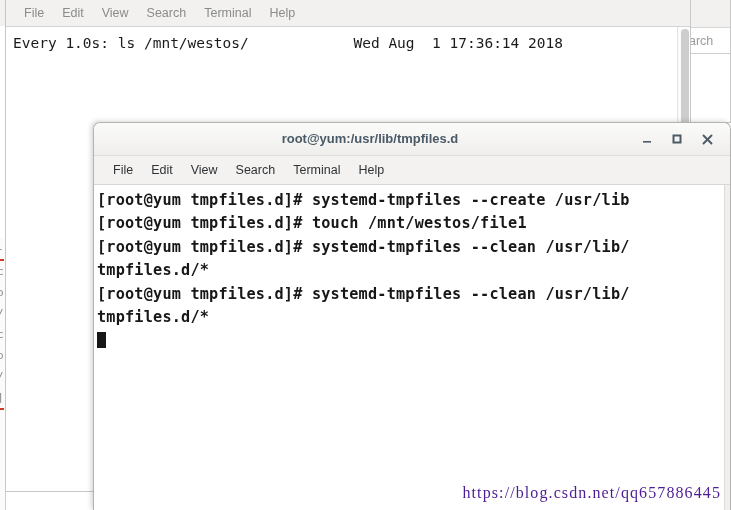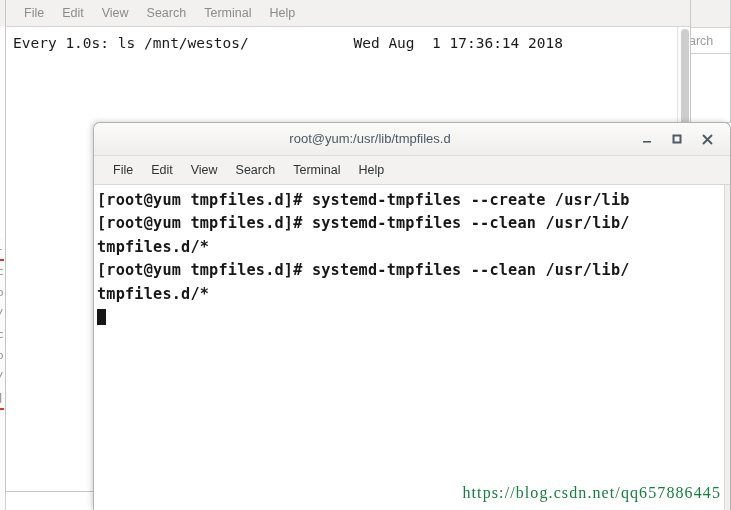--- a/index.html
+++ b/index.html
@@ -180,21 +180,21 @@
     box-sizing: border-box;
   }
   .term-title {
     position: absolute;
     left: 0;
     right: 0;
     top: 0;
     line-height: 32px;
     text-align: center;
     font-size: 13px;
-    font-weight: normal;
+    font-weight: bold;
     color: #4a5a66;
     padding-right: 84px;
     white-space: nowrap;
     overflow: hidden;
   }
   .win-controls {
     position: absolute;
     right: 8px;
     top: 0;
     height: 32px;
@@ -261,21 +261,21 @@
     border-left: 1px solid #dddbd9;
     box-sizing: border-box;
   }
 
   .watermark {
     position: absolute;
     right: 10px;
     bottom: 8px;
     font-family: "Liberation Serif", serif;
     font-size: 16px;
-    color: #15803d;
+    color: #4c1d95;
     letter-spacing: 1.1px;
     white-space: nowrap;
     user-select: none;
   }
 </style>
 </head>
 <body>
 
 <div id="screen">
 
@@ -346,20 +346,21 @@
       <span class="mi">File</span>
       <span class="mi">Edit</span>
       <span class="mi">View</span>
       <span class="mi">Search</span>
       <span class="mi">Terminal</span>
       <span class="mi">Help</span>
     </div>
 
     <div class="term-body">
       <div class="term-line">[root@yum tmpfiles.d]# systemd-tmpfiles --create /usr/lib</div>
+      <div class="term-line">[root@yum tmpfiles.d]# touch /mnt/westos/file1</div>
       <div class="term-line">[root@yum tmpfiles.d]# systemd-tmpfiles --clean /usr/lib/</div>
       <div class="term-line">tmpfiles.d/*</div>
       <div class="term-line">[root@yum tmpfiles.d]# systemd-tmpfiles --clean /usr/lib/</div>
       <div class="term-line">tmpfiles.d/*</div>
       <div class="term-line"><span class="cursor-block"></span></div>
       <div class="term-right-edge"></div>
     </div>
   </div>
 
   <div class="watermark">https://blog.csdn.net/qq657886445</div>

